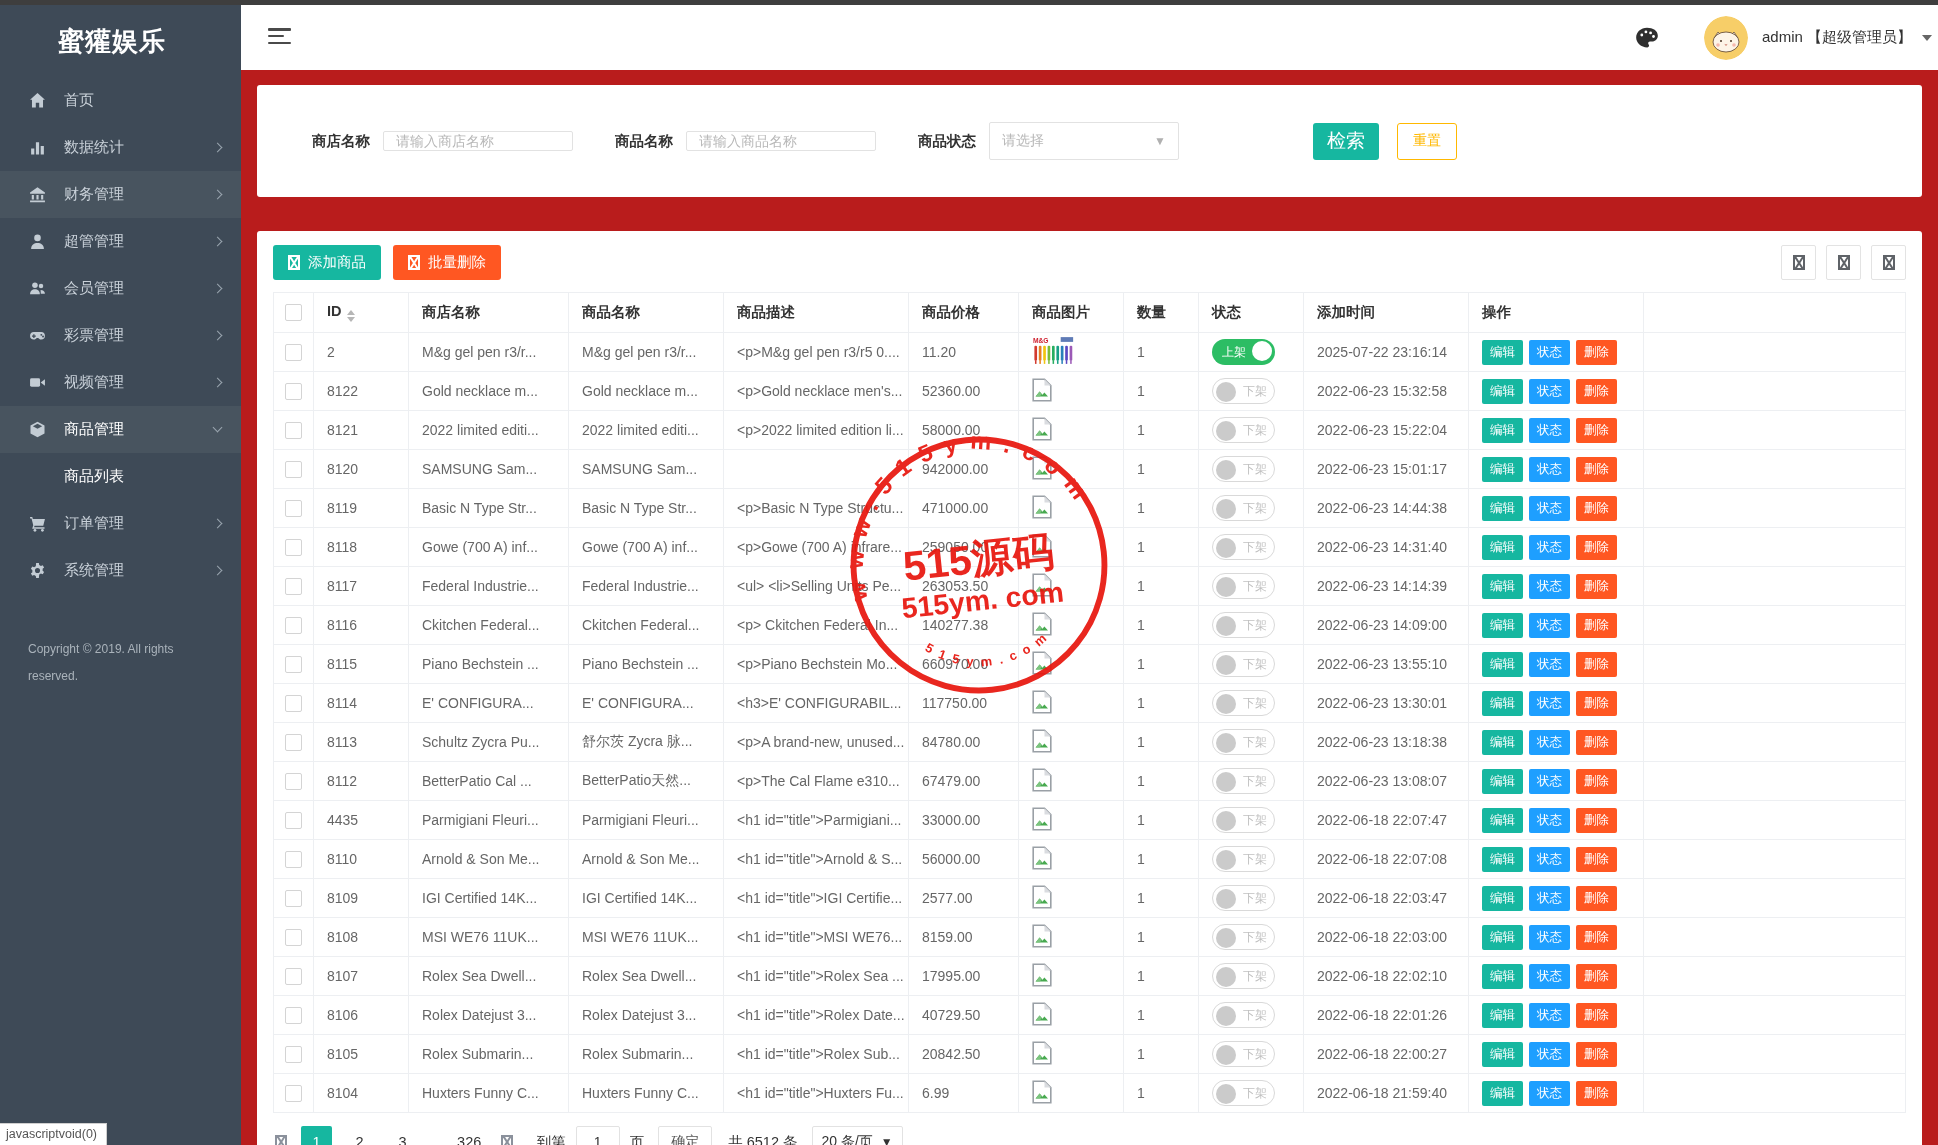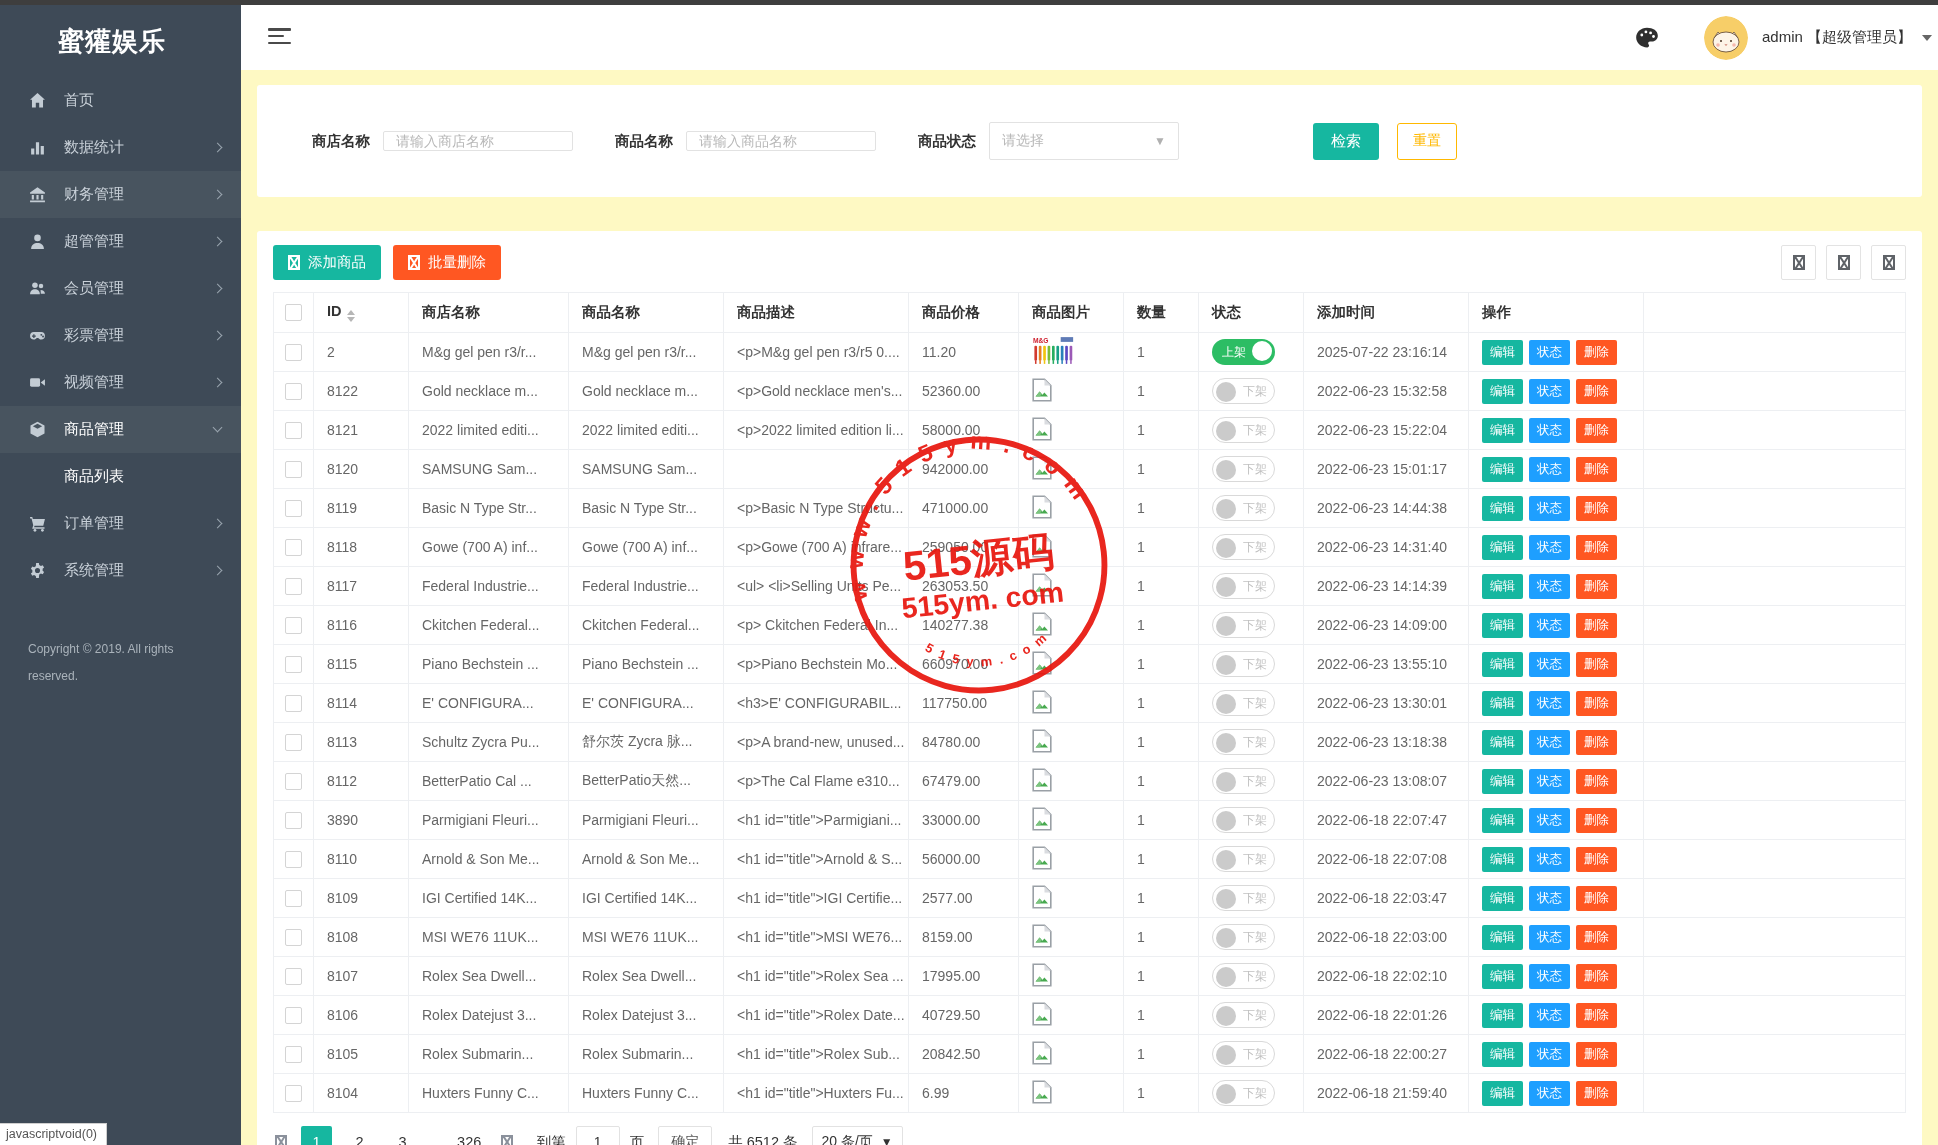--- a/index.html
+++ b/index.html
@@ -1,18 +1,18 @@
 <!DOCTYPE html>
 <html><head>
 <meta charset="utf-8">
 <style>
   * { margin:0; padding:0; box-sizing:border-box; }
   html,body { background:#d8d8d8; }
   body { font-family:"Liberation Sans","DejaVu Sans",sans-serif; }
-  .page { position:relative; width:1938px; height:1145px; overflow:hidden; background:#fef9c3; }
+  .page { position:relative; width:1938px; height:1145px; overflow:hidden; background:#b91c1c; }
 
   
   .top-strip { position:absolute; top:0; left:0; right:0; height:5px; background:#3e3e3e; z-index:20; }
 
   
   .sidebar { position:absolute; top:5px; left:0; bottom:0; width:241px; background:#3e4a57; z-index:10; }
   .logo { height:72px; line-height:72px; padding-left:58px; color:#fff; font-size:26px; font-weight:bold; letter-spacing:1px; }
   .nav-item { height:47px; display:flex; align-items:center; padding:0 20px 0 27px; color:#c9d1d9; font-size:15px; cursor:pointer; }
   .nav-item.hl { background:#48545f; }
   .nav-item.active { color:#fff; }
@@ -41,21 +41,21 @@
 
   
   .filter-card { height:112px; display:flex; align-items:center; padding:0 40px 0 55px; margin-bottom:34px; }
   .fgroup { display:flex; align-items:center; margin-right:42px; }
   .fgroup label { font-size:14.5px; font-weight:bold; color:#333; margin-right:13px; white-space:nowrap; }
   .fgroup input { width:190px; height:20px; border:1px solid #e2e2e2; border-radius:2px; padding:0 12px; font-size:14px; color:#333; outline:none; font-family:inherit; }
   .fgroup input::placeholder { color:#b8b8b8; }
   .sel { width:190px; height:38px; border:1px solid #e2e2e2; border-radius:2px; padding:0 12px; display:flex; align-items:center; justify-content:space-between; color:#b8b8b8; font-size:14px; cursor:pointer; background:#fff; }
   .selcaret { color:#b0b0b0; font-size:12px; }
   .fbtns { display:flex; align-items:center; gap:18px; margin-left:92px; }
-  .btn-search { width:66px; height:37px; background:#16b7a0; color:#fff; border:none; border-radius:3px; font-size:15px; cursor:pointer; font-family:inherit; }
+  .btn-search { width:66px; height:37px; background:#16b7a0; color:#fff; border:none; border-radius:3px; font-size:19px; cursor:pointer; font-family:inherit; }
   .btn-reset { width:60px; height:37px; background:#fff; color:#ffb800; border:1px solid #ffb800; border-radius:3px; font-size:14px; cursor:pointer; font-family:inherit; }
 
   
   .table-card { padding:14px 16px 20px 16px; position:relative; min-height:930px; }
   .toolbar { display:flex; align-items:center; margin-bottom:12px; }
   .tbtn { height:35px; padding:0 15px; border:none; border-radius:3px; color:#fff; font-size:14.5px; display:inline-flex; align-items:center; gap:8px; margin-right:12px; cursor:pointer; font-family:inherit; }
   .btn-add { background:#16b7a0; }
   .btn-batch { background:#ff5722; }
   .bx { display:inline-block; width:12px; height:15px; border:2px solid currentColor; position:relative; overflow:hidden; flex:none; }
   .bx::before,.bx::after { content:""; position:absolute; left:50%; top:50%; width:1.8px; height:20px; background:currentColor; }
@@ -636,21 +636,21 @@
                 <td><div class="switch off">
                     <span class="txt">下架</span>
                     <span class="knob"></span>
                   </div></td>
                 <td>2022-06-23 13:08:07</td>
                 <td><button class="abtn edit">编辑</button><button class="abtn stat">状态</button><button class="abtn del">删除</button></td>
                 <td></td>
               </tr>
               <tr>
                 <td class="c-check"><span class="cb"></span></td>
-                <td>3890</td>
+                <td>4435</td>
                 <td>Parmigiani Fleuri...</td>
                 <td>Parmigiani Fleuri...</td>
                 <td>&lt;h1 id="title"&gt;Parmigiani...</td>
                 <td>33000.00</td>
                 <td><span class="thumb">
                     <svg viewBox="0 0 20 24" width="20" height="24">
                       <path d="M1.2 1.2h11.3l6.3 6.3v15.3H1.2Z" fill="#fff" stroke="#9aa0a6" stroke-width="1.6"></path>
                       <path d="M12.5 1.2l6.3 6.3h-6.3Z" fill="#dadce0"></path>
                       <path d="M3.6 18.6l4-5.2 2.8 3.4 2-2.4 3.6 4.2Z" fill="#47a94f"></path>
                       <path d="M3.6 18.6l4-5.2 2.2 2.7-2 2.5Z" fill="#7cc47f"></path>

